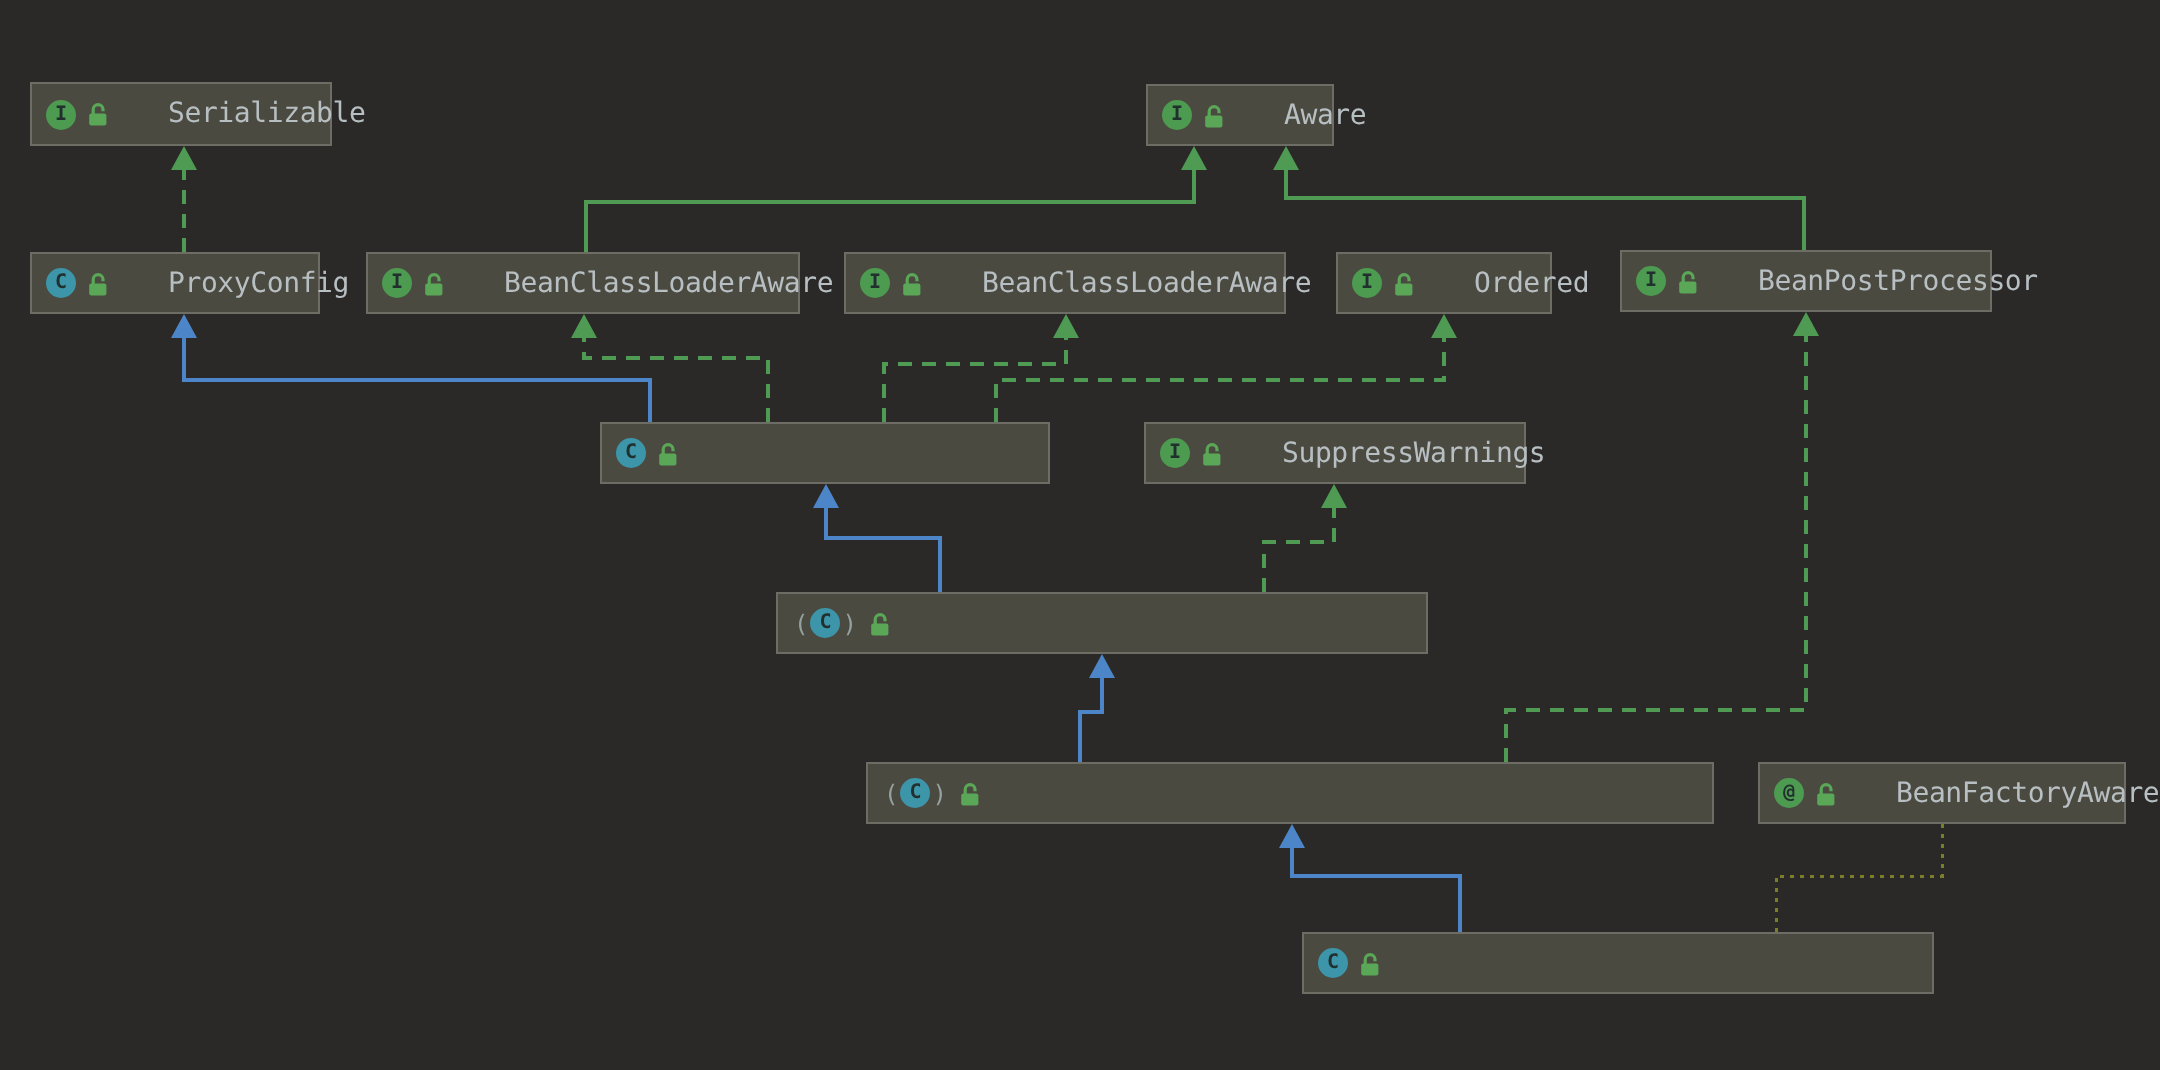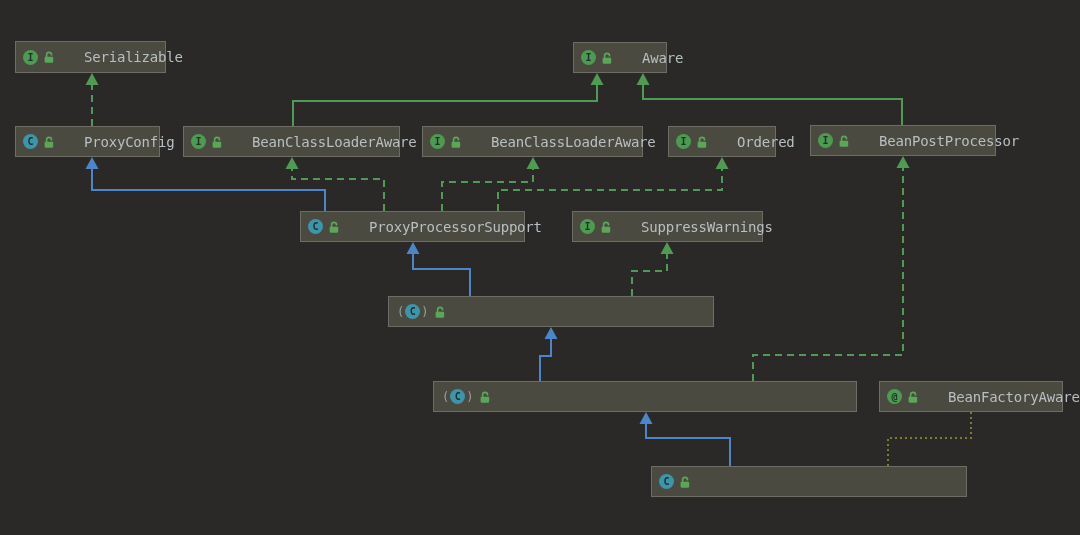--- a/index.html
+++ b/index.html
@@ -164,21 +164,20 @@
         <span class="label">BeanPostProcessor</span>
       </div>
       <div class="node" style="left: 300px; top: 211px; width: 225px; height: 31px;">
         <span class="circle t-class">C</span>
         <span class="lock">
           <svg width="14" height="14" viewBox="0 0 14 14">
             <path d="M4.6 7 V4.8 a2.45 2.45 0 0 1 4.9 0 V5.6" fill="none" stroke="#5aa758" stroke-width="1.6"></path>
             <rect x="2.6" y="6.7" width="8.6" height="6" rx="1.1" fill="#5aa758"></rect>
           </svg>
         </span>
-        <span class="label">ProxyProcessorSupport</span>
       </div>
       <div class="node" style="left: 572px; top: 211px; width: 191px; height: 31px;">
         <span class="circle t-interface">I</span>
         <span class="lock">
           <svg width="14" height="14" viewBox="0 0 14 14">
             <path d="M4.6 7 V4.8 a2.45 2.45 0 0 1 4.9 0 V5.6" fill="none" stroke="#5aa758" stroke-width="1.6"></path>
             <rect x="2.6" y="6.7" width="8.6" height="6" rx="1.1" fill="#5aa758"></rect>
           </svg>
         </span>
         <span class="label">SuppressWarnings</span>

